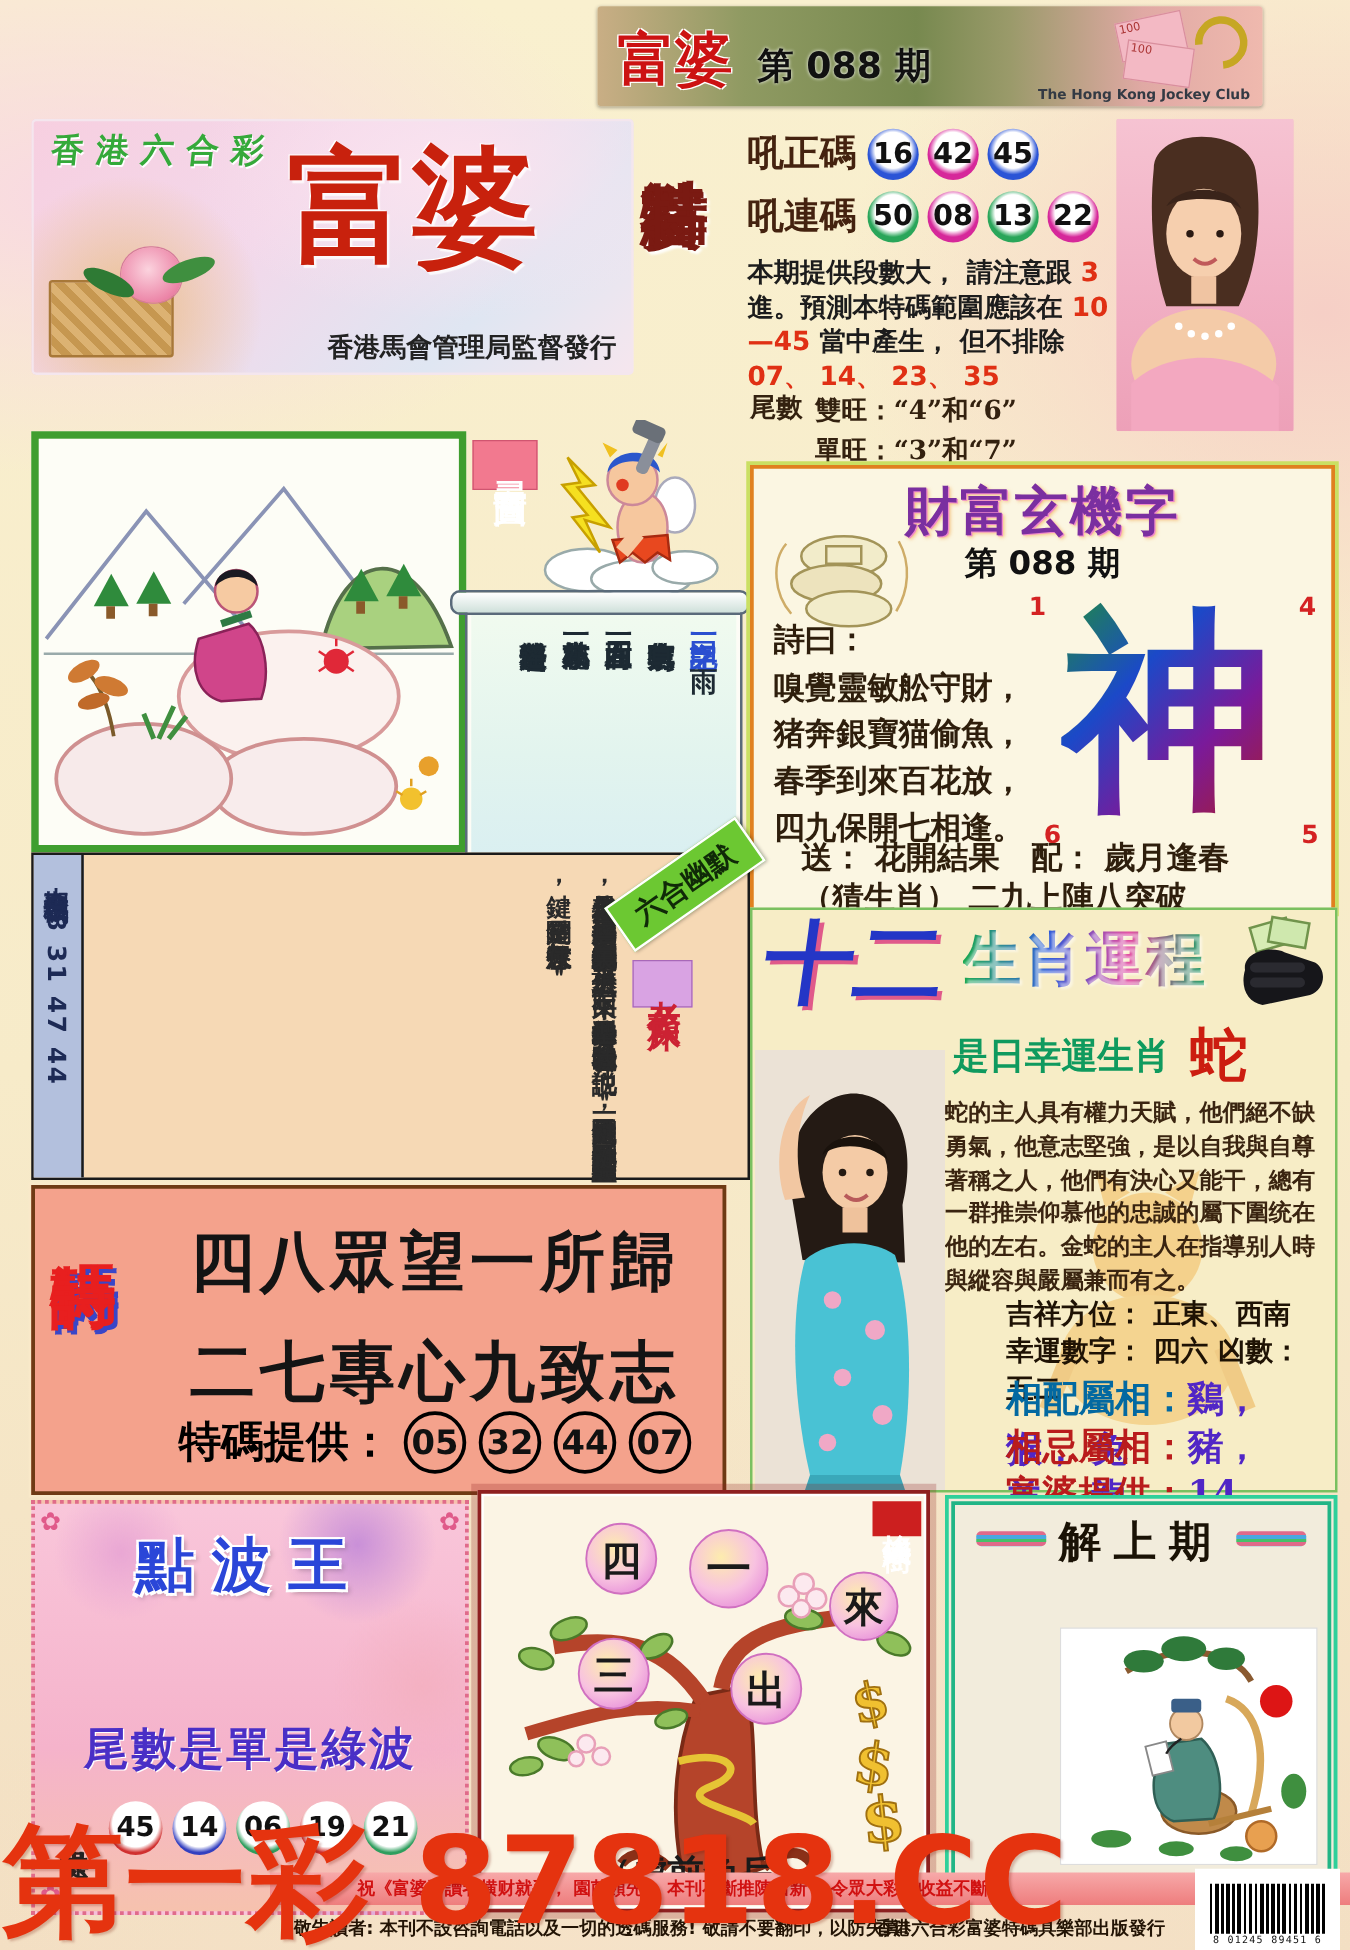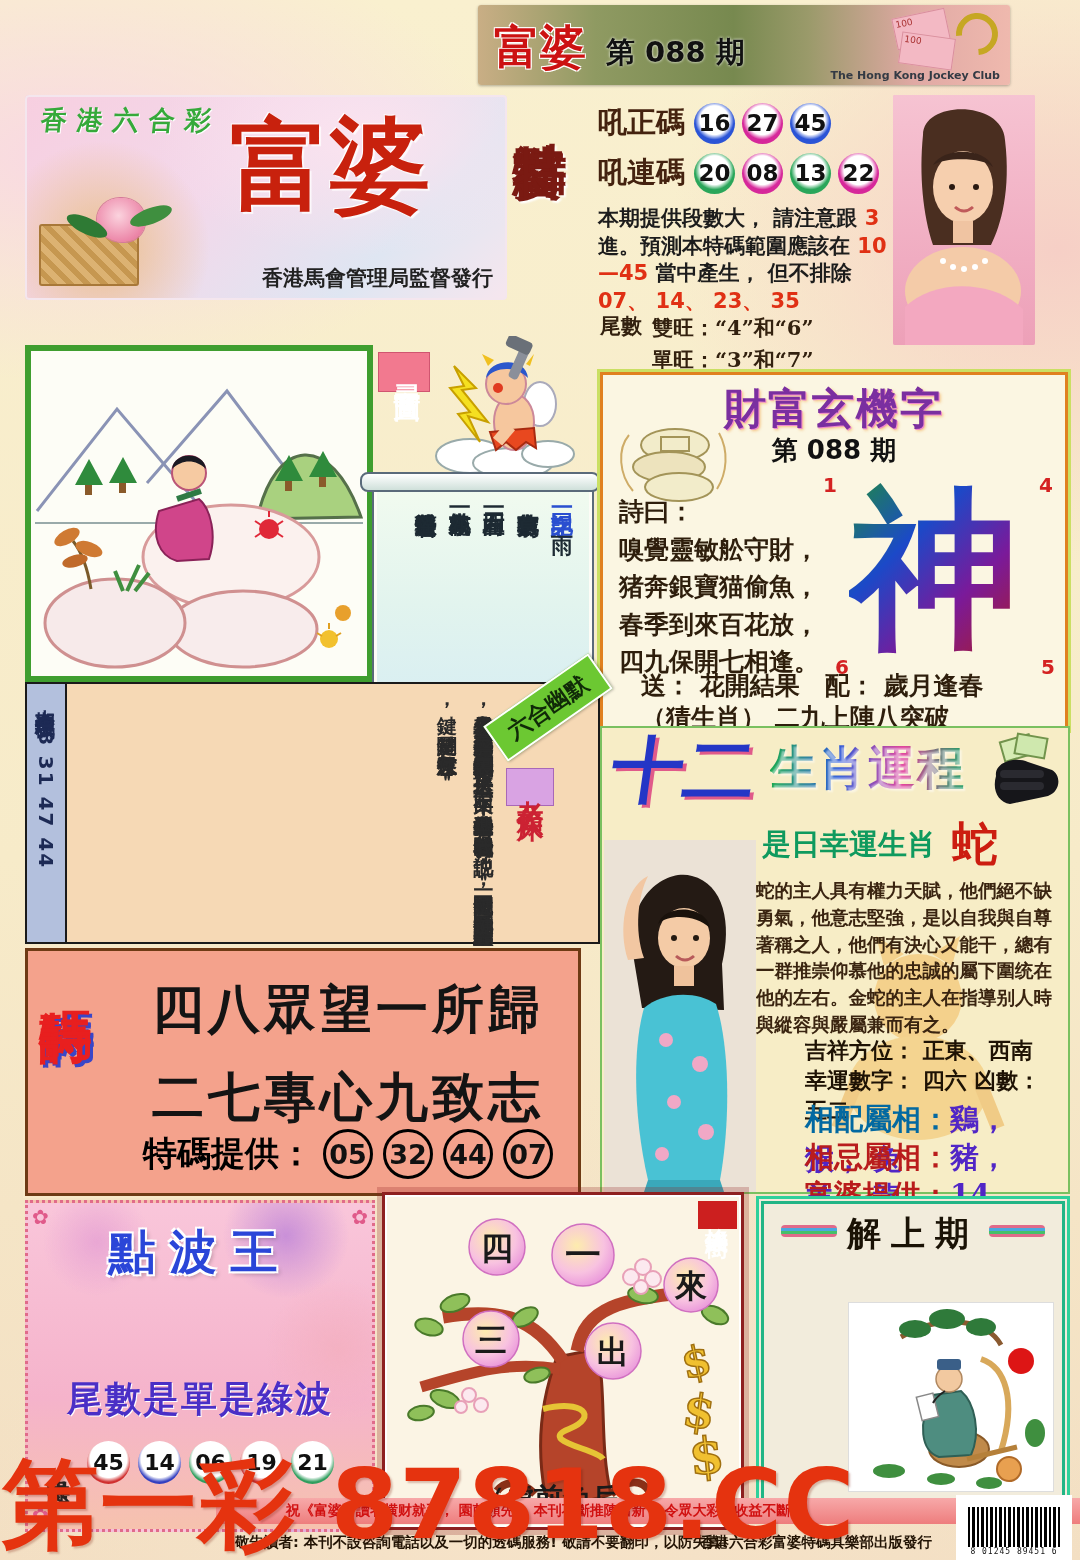--- a/index.html
+++ b/index.html
@@ -204,26 +204,26 @@
     <div class="abs leaf l2"></div>
     <div class="abs big-title serif">富婆</div>
     <div class="abs publisher serif">香港馬會管理局監督發行</div>
   </div>
 
   <div id="side-title" class="abs v serif">富婆點特</div>
 
   <div class="abs ballrow" style="top:100px;">
     <span class="lab serif">吼正碼</span>
     <span class="ball b-blue">16</span>
-    <span class="ball b-pink">27</span>
+    <span class="ball b-pink">42</span>
     <span class="ball b-blue">45</span>
   </div>
   <div class="abs ballrow" style="top:150px;">
     <span class="lab serif">吼連碼</span>
-    <span class="ball b-green">20</span>
+    <span class="ball b-green">50</span>
     <span class="ball b-pink">08</span>
     <span class="ball b-green">13</span>
     <span class="ball b-pink">22</span>
   </div>
 
   <div id="tips-note" class="abs"><span>本期提供段數大， 請注意跟 </span><span class="red">3</span><span> 進。預測本特碼範圍應該在 </span><span class="red">10—45</span><span> 當中產生， 但不排除 </span><span class="red">07、 14、 23、 35</span></div>
 
   <div id="tips-tails" class="abs serif">
     <span>尾數</span>
     <span class="tcol">

